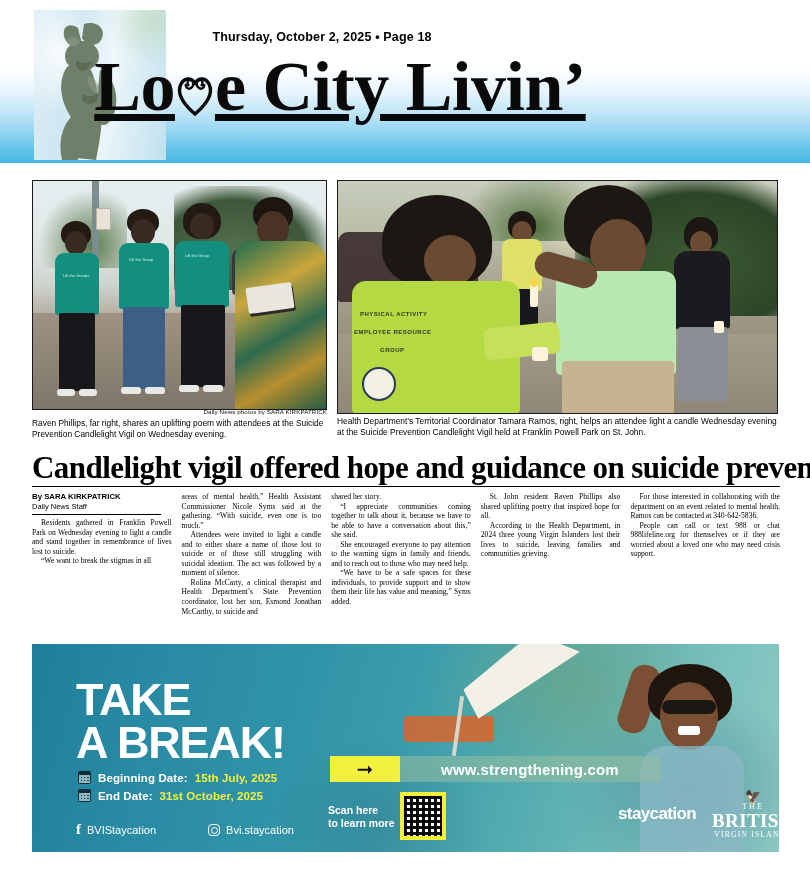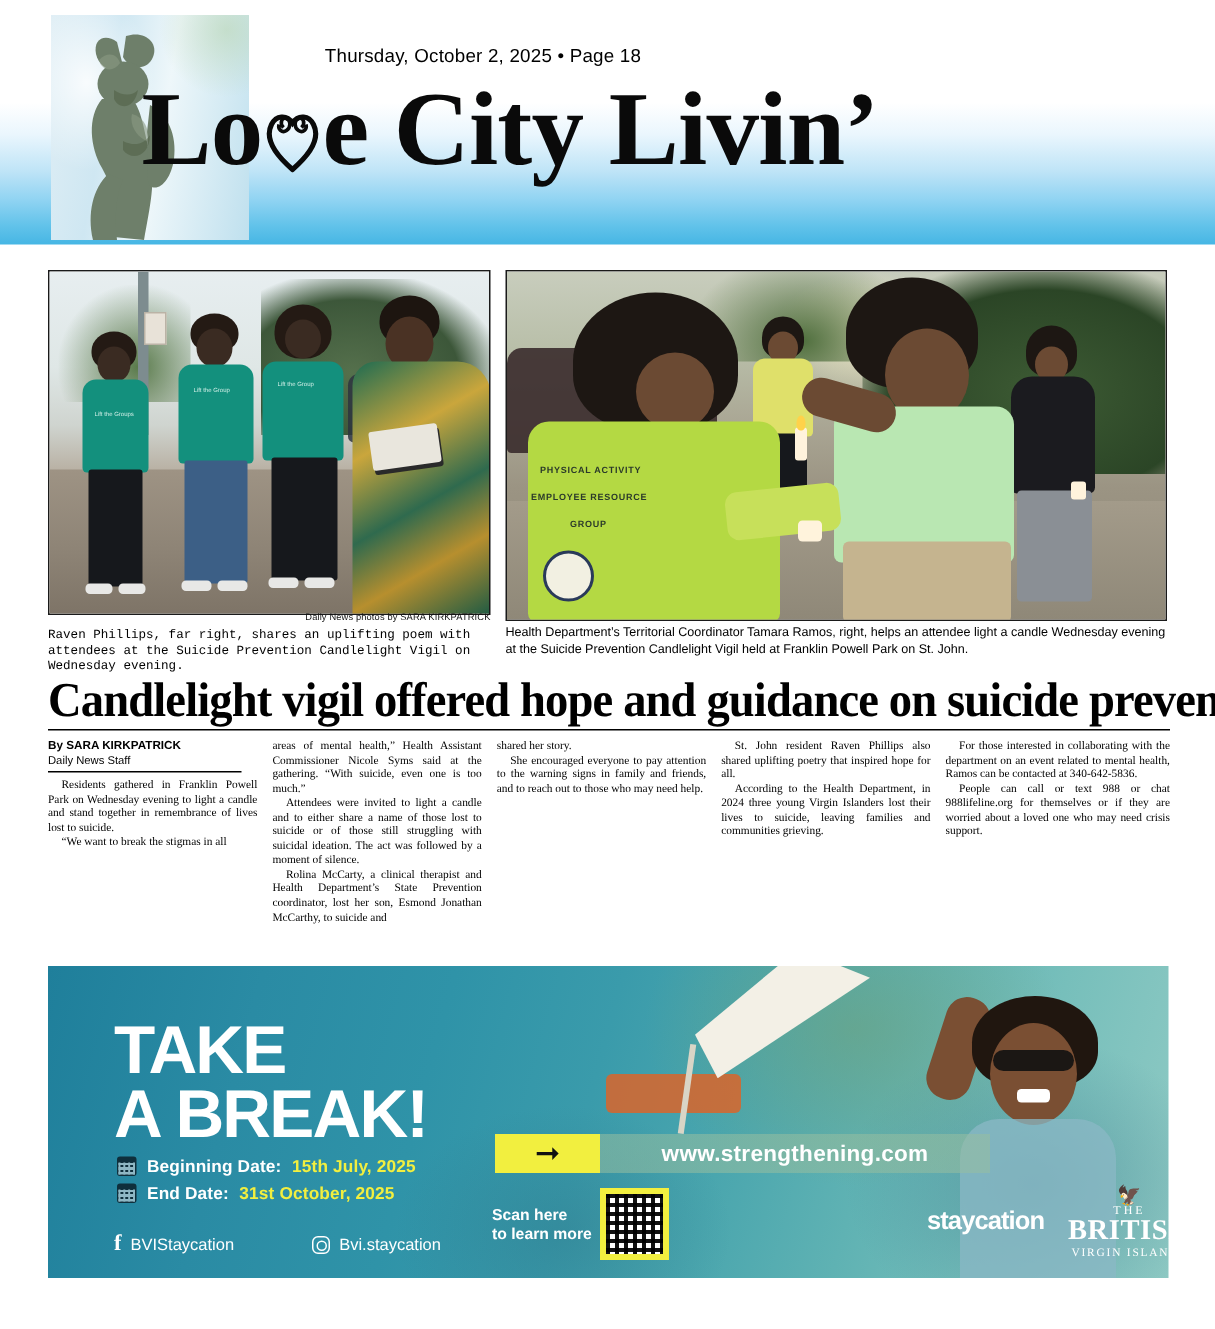--- a/index.html
+++ b/index.html
@@ -17,30 +17,31 @@
     position: absolute; left: 0; top: 0; width: 810px; height: 163px;
     background: linear-gradient(to bottom,
       #ffffff 0%, #ffffff 42%, #eaf6fd 55%,
       #bfe4f7 70%, #8fd3f2 82%, #63c3ea 92%, #46b6e4 100%);
     overflow: hidden;
   }
   .masthead-dateline {
     position: absolute; left: 0; top: 30px; width: 644px;
     text-align: center;
     font-family: "Liberation Sans", sans-serif;
-    font-weight: normal; font-size: 12.5px; letter-spacing: .15px;
+    font-weight: bold; font-size: 12.5px; letter-spacing: .15px;
     color: #000;
   }
   .masthead-title {
     position: absolute; left: 0; top: 52px; width: 680px;
     text-align: center;
     font-family: "Liberation Serif", serif;
     font-size: 70px; font-weight: bold; color: #0a0a0a;
     letter-spacing: -0.5px; line-height: 1;
     white-space: nowrap;
+    text-decoration: underline;
   }
   .heart-glyph {
     display: inline-block; position: relative;
     width: 40px; height: 52px; vertical-align: -6px;
   }
   .heart-glyph svg { position: absolute; left: 0; top: 6px; }
 
   
   .statue {
     position: absolute; left: 34px; top: 10px; width: 132px; height: 150px;
@@ -133,21 +134,21 @@
   
   .photo-credit {
     position:absolute; left:32px; top:408px; width:295px;
     text-align:right; font-family:"Liberation Sans", sans-serif;
     font-size:6.2px; color:#111; letter-spacing:.1px;
   }
   .caption {
     position:absolute; font-family:"Liberation Sans", sans-serif;
     font-size:8.4px; line-height:10.6px; color:#000;
   }
-  .caption-left  { left:32px;  top:418px; width:297px;font-family:Liberation Mono, monospace; }
+  .caption-left  { left:32px;  top:418px; width:297px; }
   .caption-right { left:337px; top:416px; width:443px; }
 
   
   .headline {
     position:absolute; left:32px; top:450px; width:748px;
     font-family:"Liberation Serif", serif;
     font-size:32.5px; font-weight:bold; color:#000;
     letter-spacing:-0.6px; line-height:1.05;
     white-space:nowrap;
     transform: scaleX(0.955); transform-origin: left center;
@@ -455,21 +456,23 @@
       <p>Residents gathered in Franklin Powell Park on Wednesday evening to light a candle and stand together in remembrance of lives lost to suicide.</p>
       <p>“We want to break the stigmas in all</p>
     </div>
     <div class="col">
       <p style="text-indent:0">areas of mental health,” Health Assistant Commissioner Nicole Syms said at the gathering. “With suicide, even one is too much.”</p>
       <p>Attendees were invited to light a candle and to either share a name of those lost to suicide or of those still struggling with suicidal ideation. The act was followed by a moment of silence.</p>
       <p>Rolina McCarty, a clinical therapist and Health Department’s State Prevention coordinator, lost her son, Esmond Jonathan McCarthy, to suicide and</p>
     </div>
     <div class="col">
       <p style="text-indent:0">shared her story.</p>
+      <p>“I appreciate communities coming together to talk about it, because we have to be able to have a conversation about this,” she said.</p>
       <p>She encouraged everyone to pay attention to the warning signs in family and friends, and to reach out to those who may need help.</p>
+      <p>“We have to be a safe spaces for these individuals, to provide support and to show them their life has value and meaning,” Syms added.</p>
     </div>
     <div class="col">
       <p>St. John resident Raven Phillips also shared uplifting poetry that inspired hope for all.</p>
       <p>According to the Health Department, in 2024 three young Virgin Islanders lost their lives to suicide, leaving families and communities grieving.</p>
     </div>
     <div class="col" style="padding-right:0">
       <p>For those interested in collaborating with the department on an event related to mental health, Ramos can be contacted at 340-642-5836.</p>
       <p>People can call or text 988 or chat 988lifeline.org for themselves or if they are worried about a loved one who may need crisis support.</p>
     </div>
   </div>

